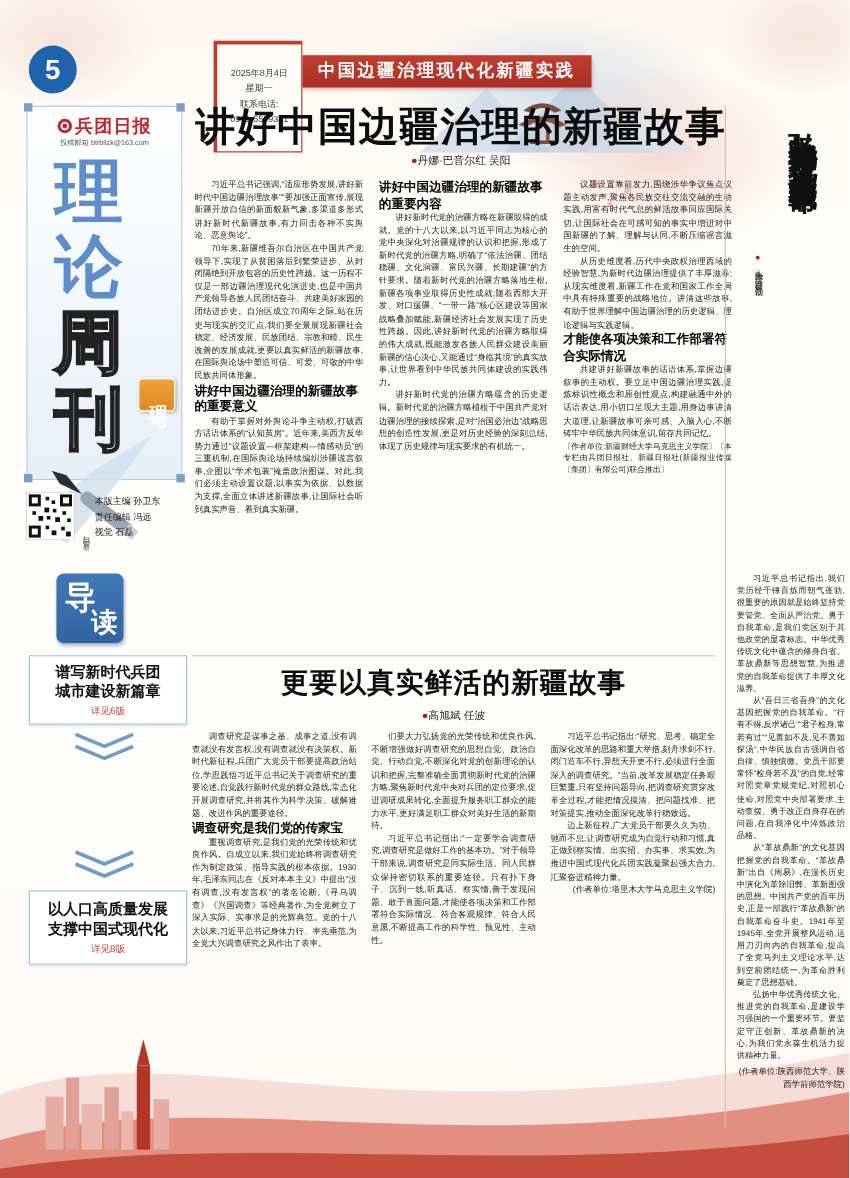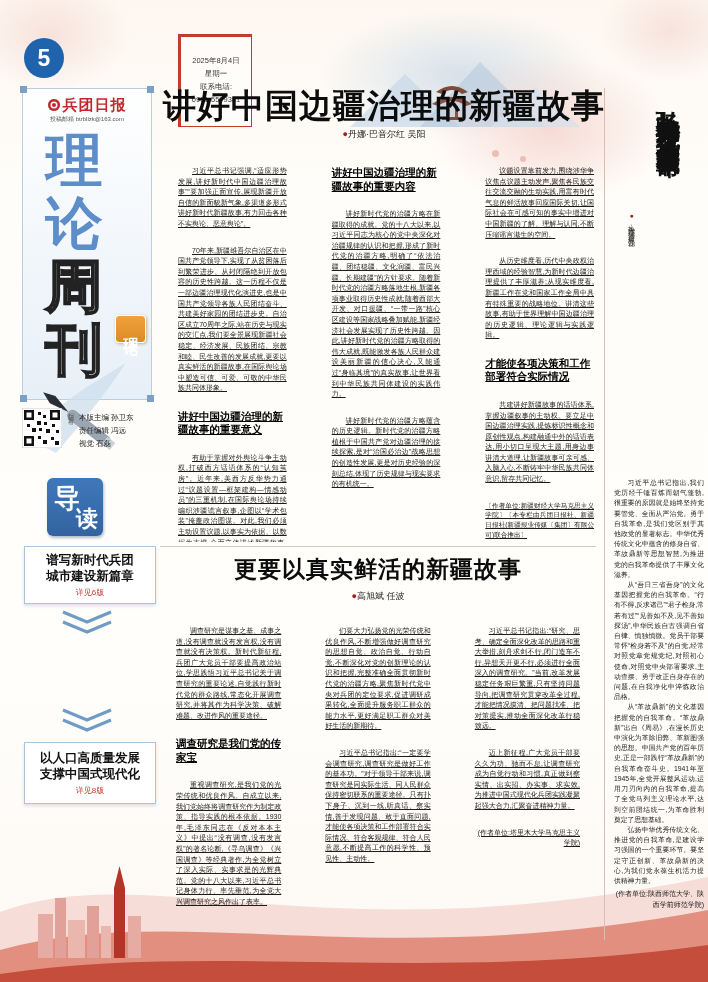--- a/index.html
+++ b/index.html
@@ -27,41 +27,41 @@
   .logo-row{position:absolute;left:0;top:7px;width:100%;text-align:center;font-weight:900;font-size:15px;color:#c1272d;letter-spacing:1px;}
   .logo-dot{display:inline-block;width:12px;height:12px;border-radius:50%;background:#c1272d;vertical-align:-1px;margin-right:3px;
             box-shadow:inset 0 0 0 2.5px #c1272d,inset 0 0 0 4px #fff;}
   .mast-email{position:absolute;left:0;top:26px;width:100%;text-align:center;font-size:6px;color:#555;}
   .bigchar{position:absolute;left:8px;top:40px;width:86px;text-align:center;font-weight:900;font-size:57px;line-height:63px;}
   .c-blue{color:#5d8ec9;}
   .c-outline{color:#fdfdfd;-webkit-text-stroke:2px #222;text-shadow:0 0 1px #333;}
   .badge-lilun{position:absolute;right:5px;top:226px;writing-mode:vertical-rl;background:linear-gradient(180deg,#f0a23c,#dd8a26);
                color:#fff;font-size:15px;font-weight:700;padding:9px 5px;border:1px solid #fff;border-radius:4px;
                box-shadow:1px 1px 3px rgba(160,110,40,.5);letter-spacing:4px;}
-  .qr-row{left:22px;top:408px;width:130px;display:flex;gap:4px;align-items:flex-start;}
+  .qr-row{left:22px;top:408px;width:130px;display:flex;gap:4px;align-items:flex-end;}
   .qr-cap{writing-mode:vertical-rl;font-size:6px;color:#666;letter-spacing:2px;}
   .editors{font-size:7.5px;line-height:13px;color:#222;padding-top:3px;}
   .dg-badge{left:47px;top:478px;width:56px;height:58px;background:linear-gradient(180deg,#3f78ba,#33639f);border-radius:6px;box-shadow:1px 2px 3px rgba(60,90,130,.4);}
   .dg1{position:absolute;left:7px;top:3px;color:#fff;font-size:26px;font-weight:900;}
   .dg2{position:absolute;right:5px;bottom:2px;color:#fff;font-size:22px;font-weight:900;}
   .teaser{left:24px;width:126px;background:#fff;border:1px solid #a8c6de;box-shadow:0 2px 3px rgba(110,145,180,.25);
           display:flex;flex-direction:column;align-items:center;justify-content:center;padding:4px 2px;}
   .teaser .t-title{font-size:12.5px;font-weight:900;line-height:16px;white-space:pre-line;text-align:center;color:#111;}
   .teaser .t-ref{color:#c23b2e;font-size:8px;margin-top:3px;}
   .chev{left:24px;width:126px;display:flex;justify-content:center;}
   
   .a1-headline{left:158px;top:84px;width:452px;text-align:center;font-size:33px;font-weight:900;letter-spacing:1px;color:#0c0c0c;}
   .byline{text-align:center;font-size:9px;color:#222;}
   .byline .dot{color:#a4221a;}
   .a1-byline{left:158px;top:128px;width:452px;}
   .cols{display:flex;}
   .a1-cols{left:162px;top:150px;width:448px;height:392px;gap:13px;}
   .a2-cols{left:160px;top:610px;width:436px;height:332px;gap:12px;}
   .col{flex:1;overflow:hidden;}
-  .col p,.col div{margin:16px;text-decoration:underline;}
+  .col p,.col div{margin:0;}
   .b-p{font-size:7px;line-height:10.6px;text-align:justify;text-indent:2em;color:#1c1c1c;}
   .b-h{font-size:10.5px;font-weight:800;line-height:13.5px;margin:7px 0 5px 0;color:#000;}
   .b-note{font-size:6.6px;line-height:9.8px;text-align:justify;color:#1c1c1c;margin-top:4px;}
   .b-attr{font-size:7px;line-height:10.6px;text-align:right;color:#1c1c1c;margin-top:3px;}
   .hline{left:160px;top:546px;width:436px;height:1px;background:#cfcac4;}
   .a2-headline{left:160px;top:554px;width:436px;text-align:center;font-size:23px;font-weight:900;letter-spacing:1px;color:#0c0c0c;}
   .a2-byline{left:160px;top:590px;width:436px;}
   
   .vrule{left:604px;top:88px;width:1px;height:852px;background:#d9beb8;}
   .a3-headline{left:652px;top:92px;height:478px;writing-mode:vertical-rl;font-size:24px;font-weight:900;letter-spacing:2px;color:#111;}
@@ -122,20 +122,23 @@
 
     <div class="abs pagenum">
       <span>5</span>
     </div>
     <div class="abs datebox">
       <div>2025年8月4日</div>
       <div>星期一</div>
       <div>联系电话:</div>
       <div>0991-5509381</div>
     </div>
+    <div class="abs banner">
+      <span>中国边疆治理现代化新疆实践</span>
+    </div>
 
     <div class="abs mastframe">
       <div class="corner" style="left:-3px;top:-3px;"></div>
       <div class="corner" style="right:-3px;top:-3px;"></div>
       <div class="corner" style="left:-3px;bottom:-3px;"></div>
       <div class="corner" style="right:-3px;bottom:-3px;"></div>
       <div class="logo-row">
         <span class="logo-dot"></span><span>兵团日报</span>
       </div>
       <div class="mast-email">投稿邮箱 btrbllzk@163.com</div>

